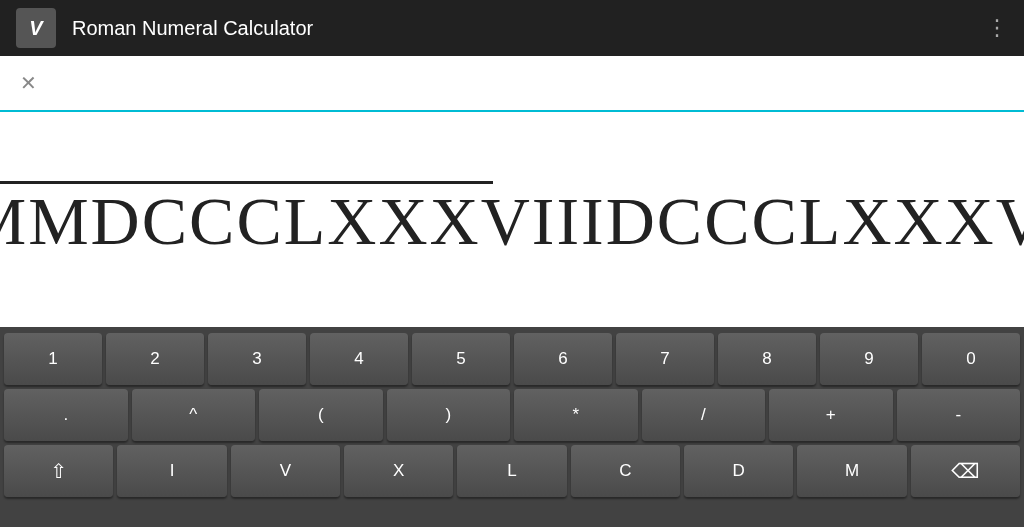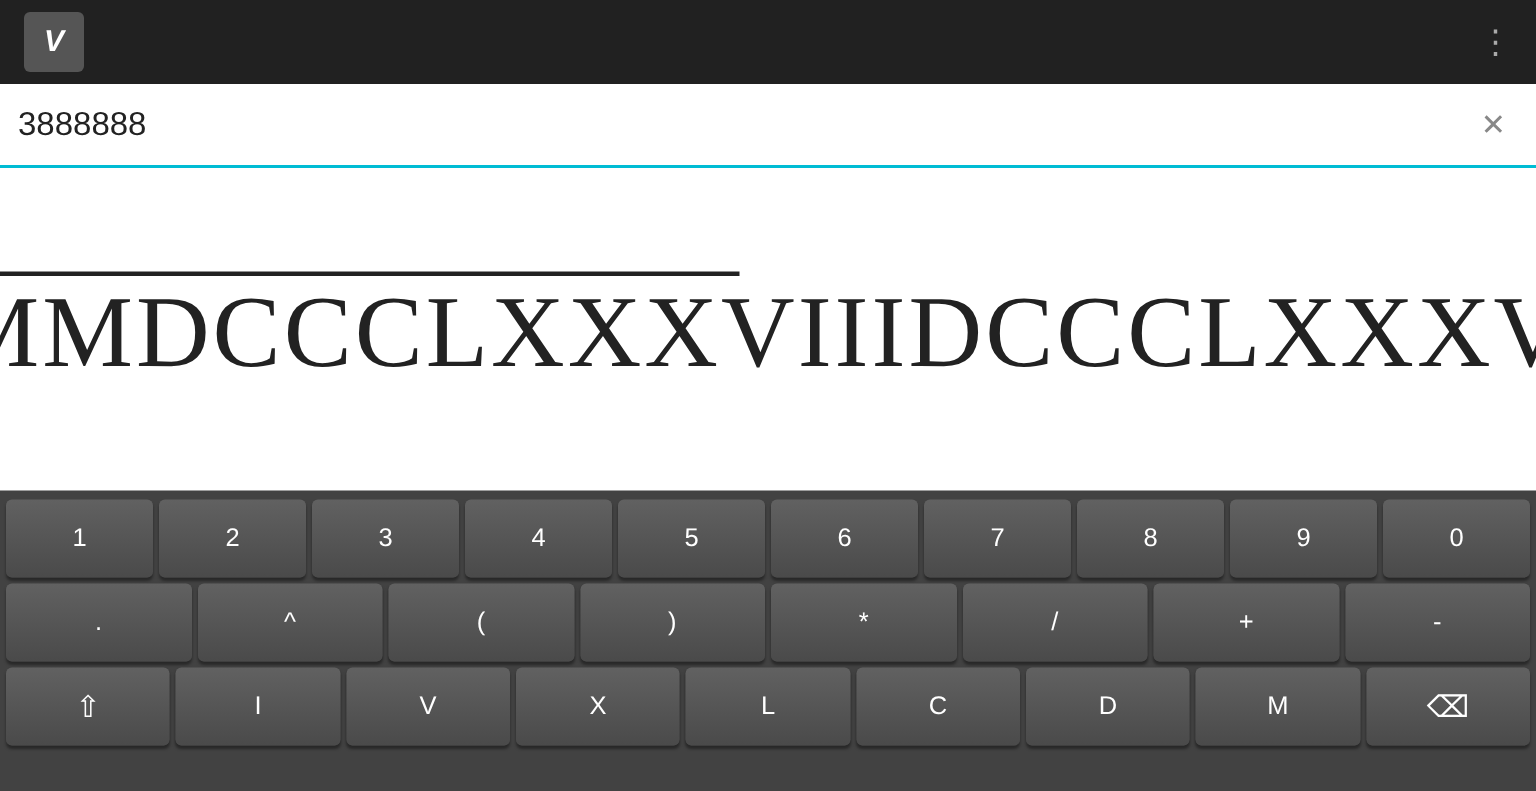--- a/index.html
+++ b/index.html
@@ -149,26 +149,26 @@
     }
   </style>
 </head>
 <body>
 
 <div id="header">
   <div id="header-left">
     <div id="app-icon">
       <span>V</span>
     </div>
+    <span id="app-title">Roman Numeral Calculator</span>
   </div>
   <span id="menu-icon">⋮</span>
 </div>
 
 <div id="input-row">
-  <input id="number-input" type="text" value="3888888" style="">
   <button id="clear-btn">
     <span>✕</span>
   </button>
 </div>
 
 <div id="result-area">
   <div id="roman-display">
     <div id="overline-bar"></div>
     <div id="roman-text">MMMDCCCLXXXVIIIDCCCLXXXVIII</div>
   </div>

